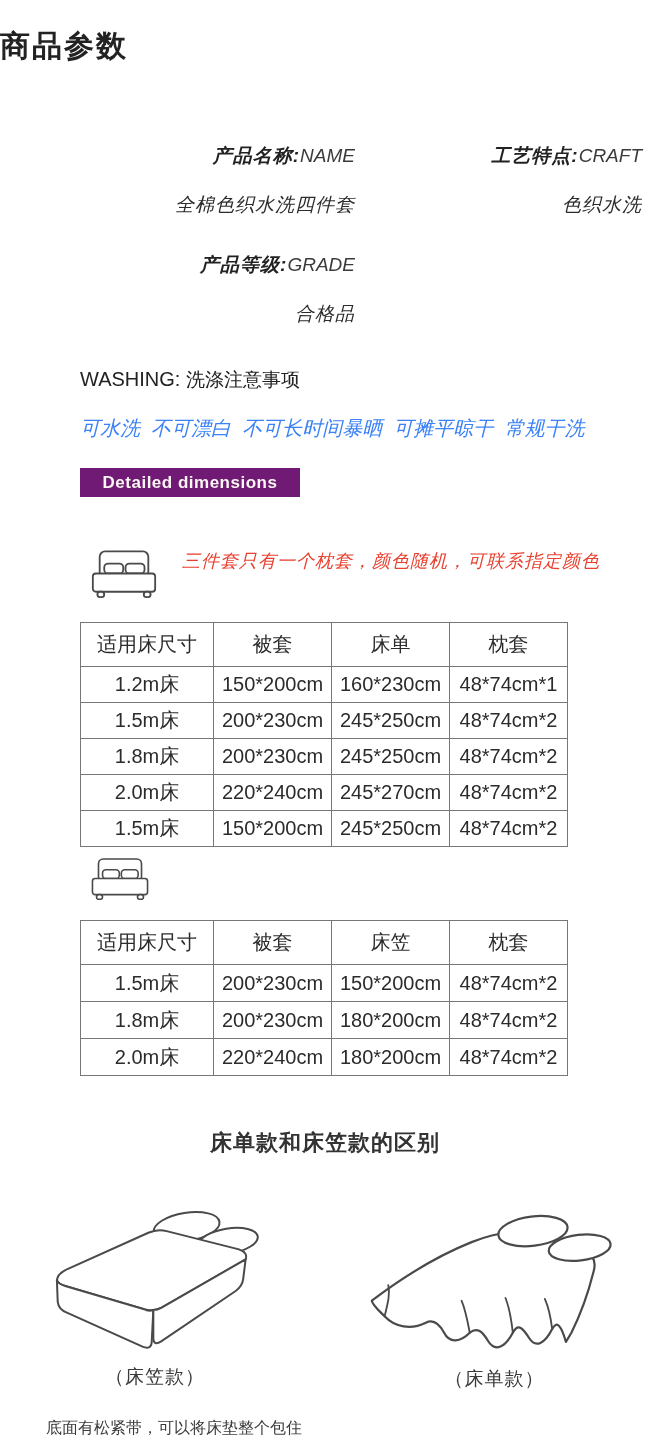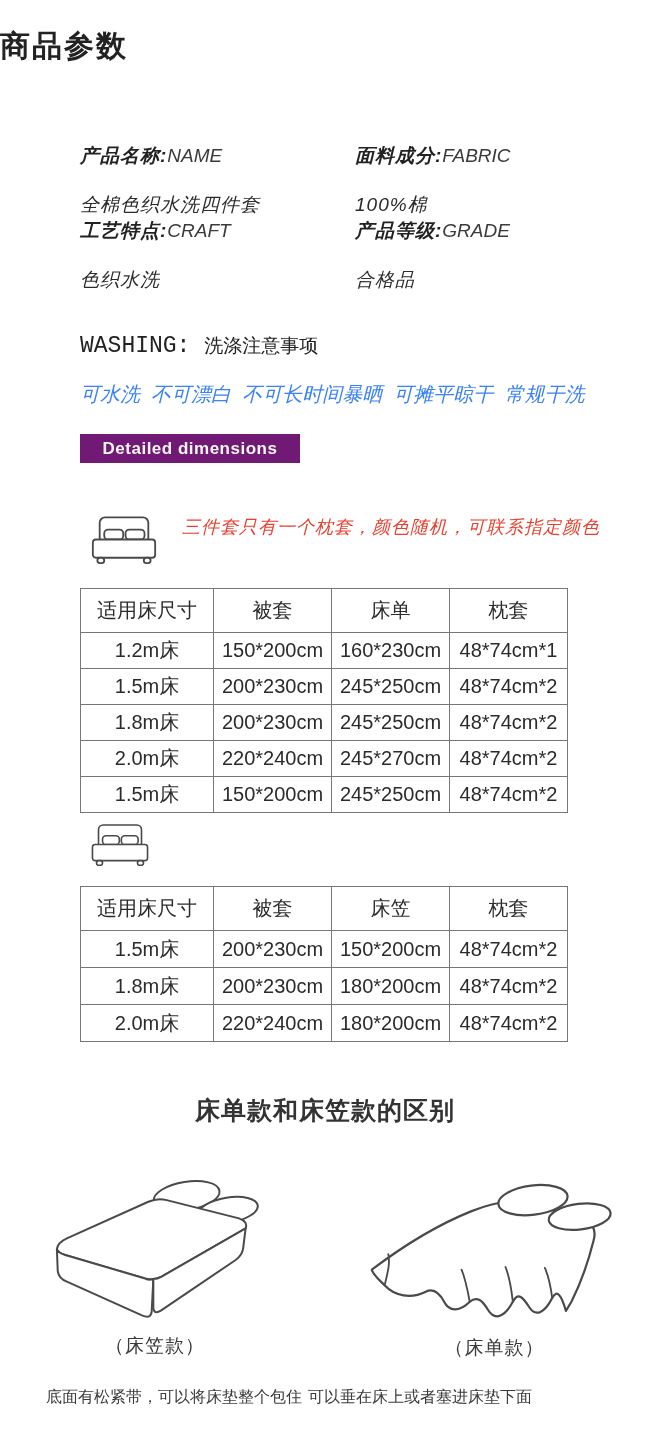--- a/index.html
+++ b/index.html
@@ -8,31 +8,31 @@
     width:650px; height:1440px; overflow:hidden;
     font-family:"Liberation Sans","DejaVu Sans",sans-serif;
     color:#2e2e2e;
   }
   .page-title {
     padding-top:26px; 
     font-size:30px; font-weight:bold; letter-spacing:2px; color:#222;
   }
   
   .specs {
-    margin:76px 17px 0 80px;
-    display:grid; grid-template-columns:275px auto; 
+    margin:76px 8px 0 80px;
+    display:grid; grid-template-columns:275px auto; row-gap:34px;text-align:right;
   }
   .spec-label { font-size:19px; font-style:italic; color:#222; white-space:nowrap; }
   .spec-label .cn { font-weight:bold; letter-spacing:1px; }
   .spec-label .en { color:#3a3a3a; }
   .spec-value { margin-top:23px; font-size:19px; font-style:italic; color:#2b2b2b; letter-spacing:1px; }
   
   .washing { margin:40px 0 0 80px; }
   .washing-title { font-size:19px; color:#222; }
-  .washing-title .en { font-family:Liberation Mono, monospace; font-size:23px; }
+  .washing-title .en { font-family:Liberation Sans, sans-serif; font-size:20px; }
   .washing-items { margin-top:22px; font-size:20px; font-style:italic; white-space:pre; color:#3b82f6; }
   
   .banner {
     margin:26px 0 0 80px; width:220px; height:29px;
     background:#701a75; color:#faf7f2;
     font-size:17px; font-weight:bold; text-align:center; line-height:29px;
     letter-spacing:0.5px;
   }
   
   .note-row { margin:52px 0 0 86px; display:flex; align-items:flex-start; }
@@ -50,21 +50,21 @@
   table.size-table th { height:44px; }
   table.size-table td { height:36px; }
   table.size-table col.c1 { width:133px; }
   .bed-icon2 { margin:10px 0 0 82px; }
   .bed-icon2 svg { width:76px; height:43px; }
   table.size-table.fitted { margin-top:16px; }
   table.size-table.fitted td { height:37px; }
   
   .diff-heading {
     margin-top:52px; text-align:center;
-    font-size:25px; font-weight:bold; letter-spacing:1px; color:#333;
+    font-size:22px; font-weight:bold; letter-spacing:1px; color:#333;
   }
   .beds-row { margin:42px 18px 0 30px; display:flex; justify-content:space-between; align-items:center; }
   .bed-fig { text-align:center; }
   .bed-fig svg { display:block; }
   .bed-caption { margin-top:14px; font-size:19px; color:#3a3a3a; letter-spacing:1px; }
   .bottom-notes { margin:26px 0 0 46px; display:flex; align-items:flex-start; }
   .bottom-left { width:262px; }
   .bottom-desc { font-size:16px; color:#3a3a3a; }
   .bottom-right { margin-left:0; }
   .sketch { stroke:#4a4a4a; fill:#ffffff; stroke-width:2.4; stroke-linecap:round; stroke-linejoin:round; }
@@ -74,24 +74,20 @@
 <body>
 
 <div class="page-title">商品参数</div>
 
 <div class="specs">
   <div class="spec">
     <div class="spec-label"><span class="cn">产品名称:</span><span class="en">NAME</span></div>
     <div class="spec-value">全棉色织水洗四件套</div>
   </div>
   <div class="spec">
-    <div class="spec-label"><span class="cn">面料成分:</span><span class="en">FABRIC</span></div>
-    <div class="spec-value">100%棉</div>
-  </div>
-  <div class="spec">
     <div class="spec-label"><span class="cn">工艺特点:</span><span class="en">CRAFT</span></div>
     <div class="spec-value">色织水洗</div>
   </div>
   <div class="spec">
     <div class="spec-label"><span class="cn">产品等级:</span><span class="en">GRADE</span></div>
     <div class="spec-value">合格品</div>
   </div>
 </div>
 
 <div class="washing">
@@ -235,16 +231,13 @@
     </svg>
     <div class="bed-caption">（床单款）</div>
   </div>
 </div>
 
 <div class="bottom-notes">
   <div class="bottom-left">
     <div class="bottom-desc">底面有松紧带，可以将床垫整个包住</div>
 
   </div>
-  <div class="bottom-right">
-    <div class="bottom-desc">可以垂在床上或者塞进床垫下面</div>
-  </div>
 </div>
 
 </body></html>

